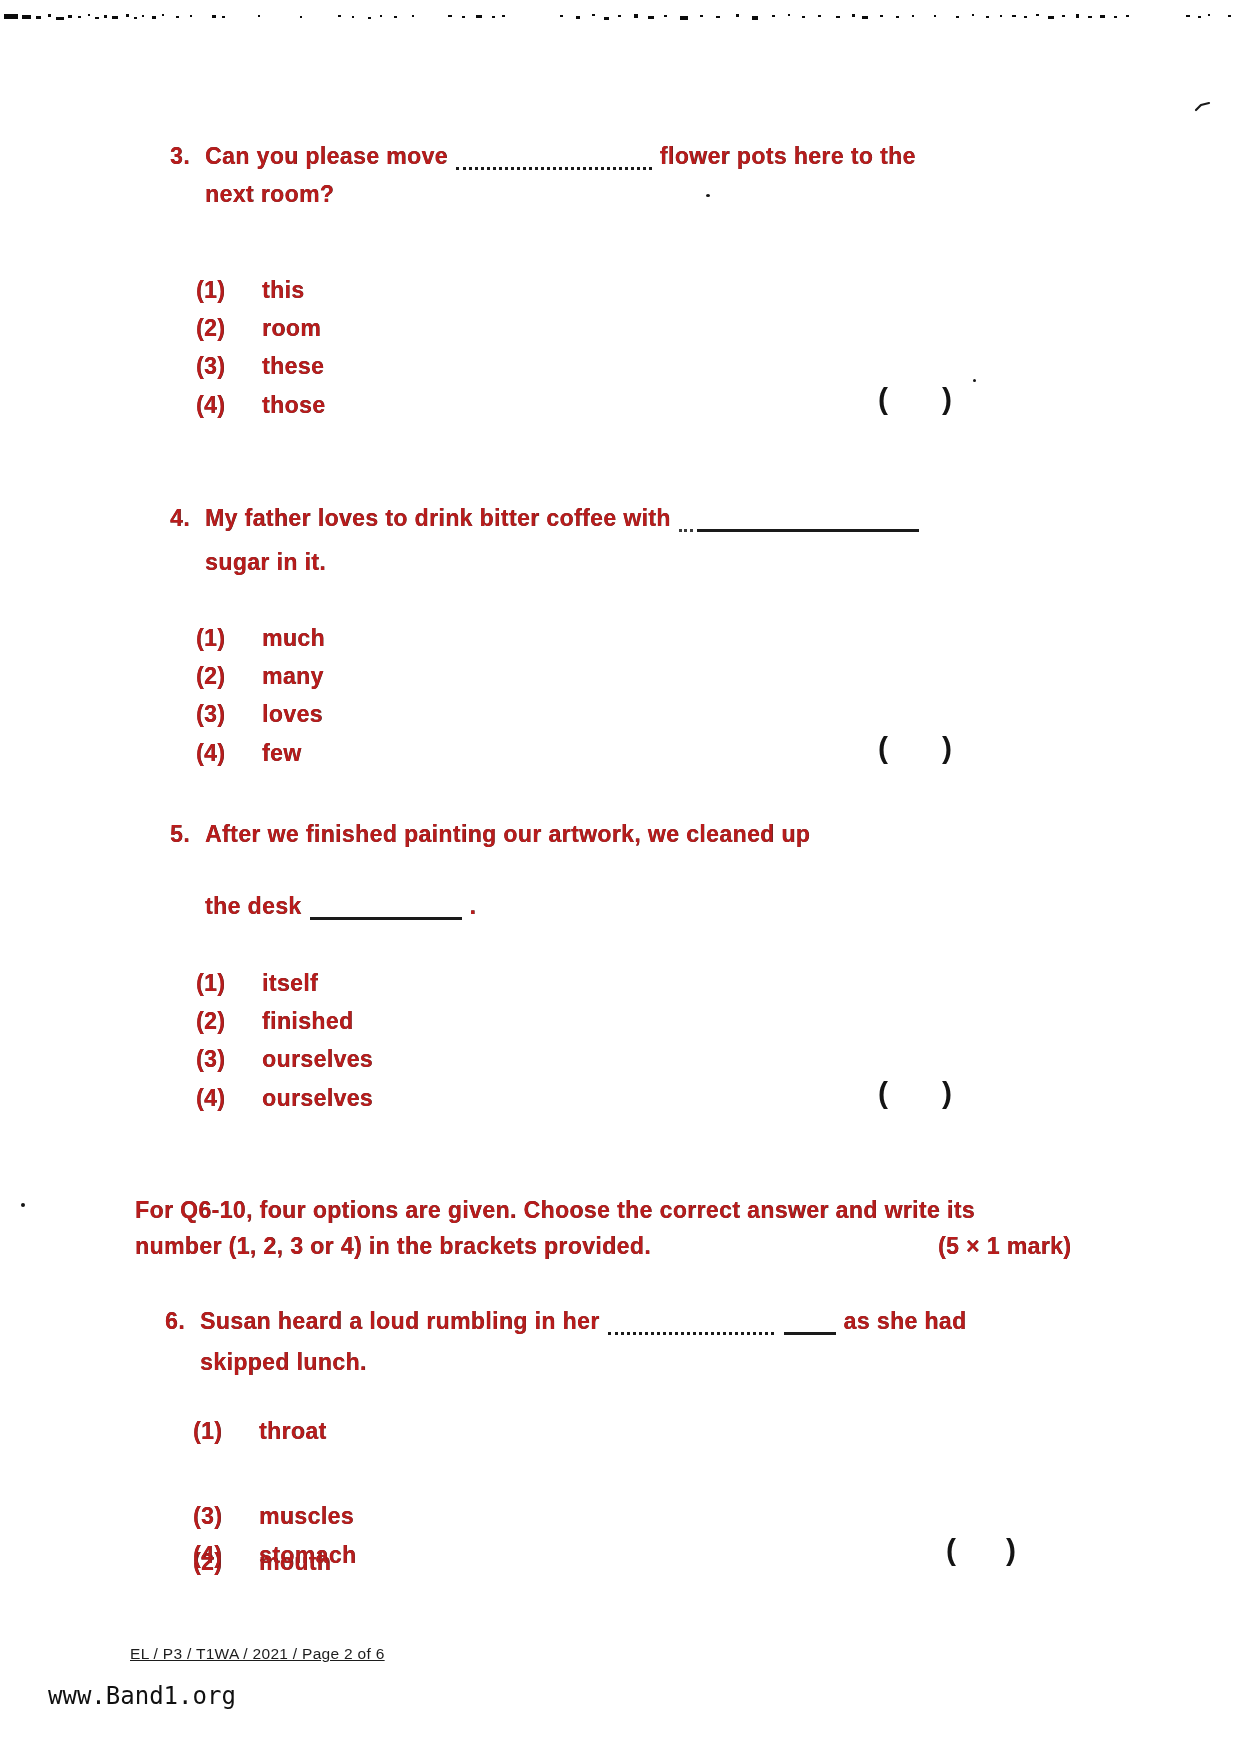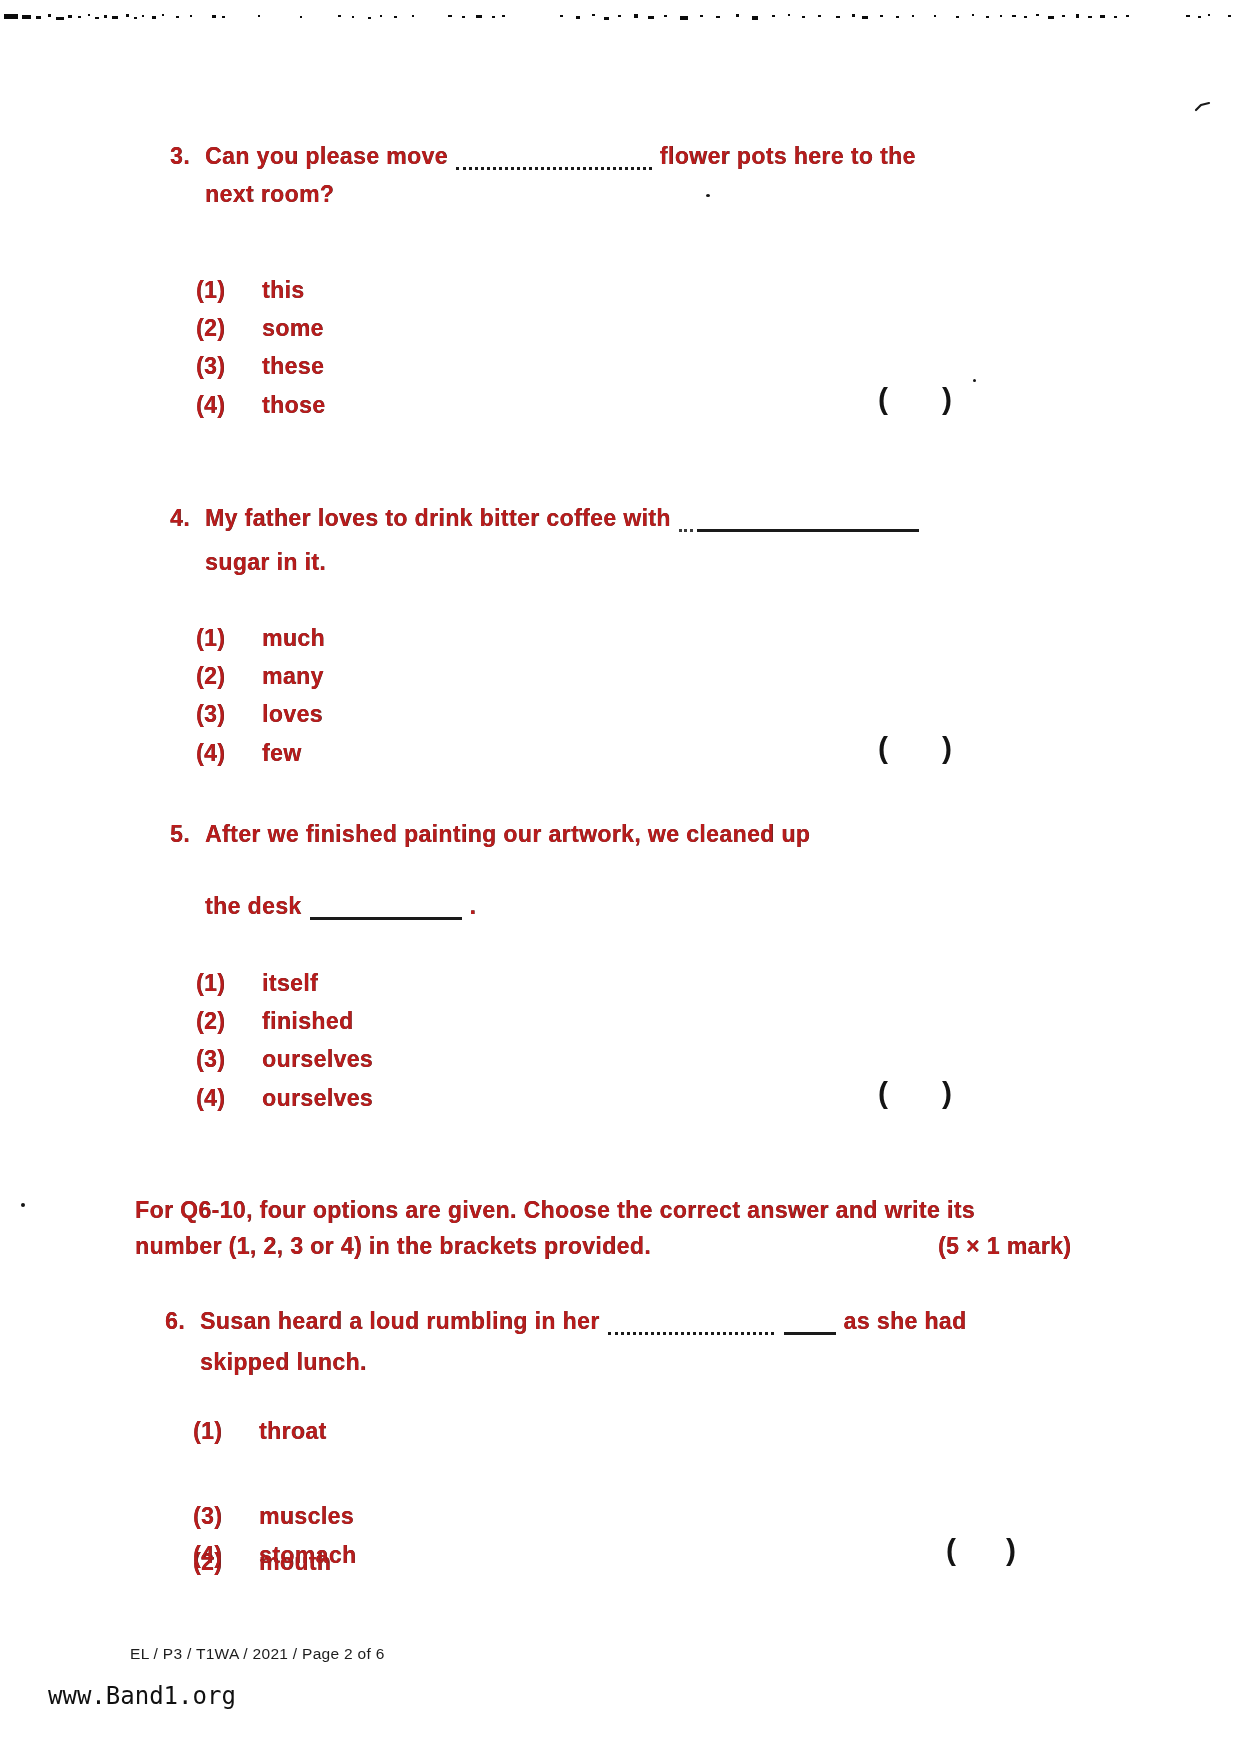--- a/index.html
+++ b/index.html
@@ -36,20 +36,21 @@
     color:#141414;
   }
   .brk .sp{display:inline-block;}
   .speck{position:absolute;background:#151515;border-radius:50%;}
   .footer-ref{
     position:absolute;
     font:400 15.5px/1 "Liberation Sans",sans-serif;
     color:#1d1d1d;
     letter-spacing:0.3px;
     white-space:nowrap;
+    text-decoration:underline;
   }
   .watermark{
     position:absolute;
     font:400 24px/1 "DejaVu Sans Mono",monospace;
     color:#101010;
     white-space:nowrap;
   }
   svg{display:block;}
 </style>
 </head>
@@ -146,21 +147,21 @@
 <div class="ln" style="left:170px;top:143px">
   <span class="qnum">3.</span><span>Can you please move</span><span class="blank dotted" style="width:196px"></span><span>flower pots here to the</span>
 </div>
 <div class="ln" style="left:205px;top:181px">next room?</div>
 <div class="speck" style="left:706px;top:194px;width:4px;height:3px"></div>
 
 <div class="ln" style="left:196px;top:277px">
   <span class="opt-num">(1)</span><span>this</span>
 </div>
 <div class="ln" style="left:196px;top:315px">
-  <span class="opt-num">(2)</span><span>some</span>
+  <span class="opt-num">(2)</span><span>room</span>
 </div>
 <div class="ln" style="left:196px;top:353px">
   <span class="opt-num">(3)</span><span>these</span>
 </div>
 <div class="ln" style="left:196px;top:392px">
   <span class="opt-num">(4)</span><span>those</span>
 </div>
 <div class="brk" style="left:878px;top:384px">
   <span>(</span><span class="sp" style="width:54px"></span><span>)</span>
 </div>

